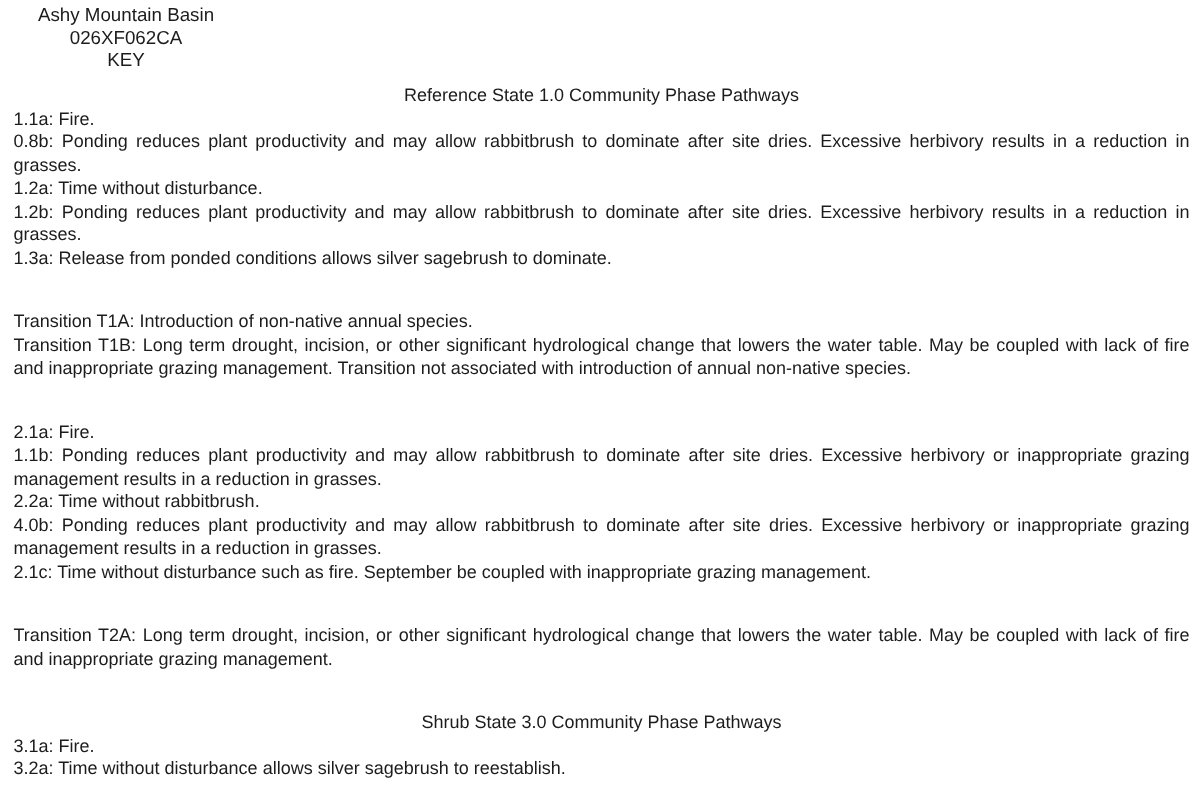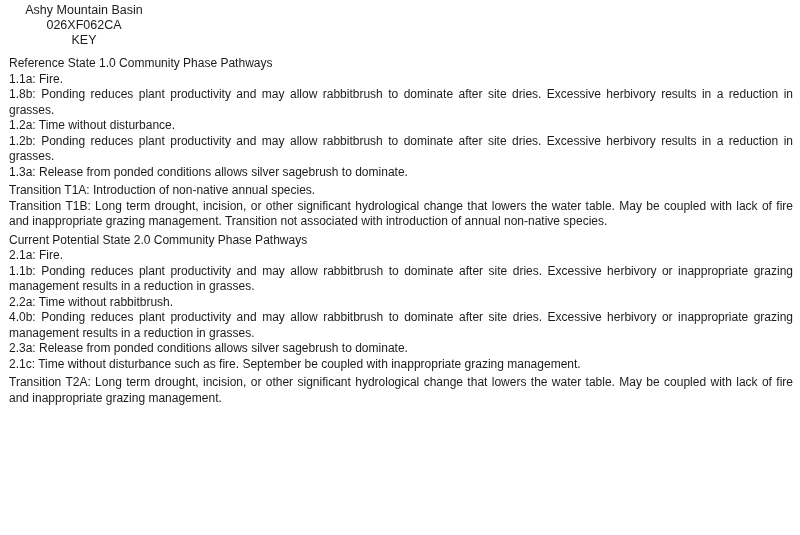--- a/index.html
+++ b/index.html
@@ -20,68 +20,71 @@
   }
   .doc-header {
     width: 150px;
     text-align: center;
     font-weight: normal;
     font-size: 12.5px;
     line-height: 15px;
     margin-bottom: 8px;
   }
   .section {
-    margin-top: 3px;
+    margin-top: 27px;
   }
   .section.first {
     margin-top: 0;
   }
   .line {
     margin: 0;
     font-size: 12px;
     line-height: 15.5px;
     text-align: justify;
   }
   .heading {
-    text-align: left;
+    text-align: center;
   }
 </style>
 </head>
 <body>
 
 <div class="page">
 
   <div class="doc-header">
     <div class="h-line">Ashy Mountain Basin</div>
     <div class="h-line">026XF062CA</div>
     <div class="h-line">KEY</div>
   </div>
 
   <div class="section first">
     <p class="line heading">Reference State 1.0 Community Phase Pathways</p>
     <p class="line">1.1a: Fire.</p>
-    <p class="line">1.8b: Ponding reduces plant productivity and may allow rabbitbrush to dominate after site dries. Excessive herbivory results in a reduction in grasses.</p>
+    <p class="line">0.8b: Ponding reduces plant productivity and may allow rabbitbrush to dominate after site dries. Excessive herbivory results in a reduction in grasses.</p>
     <p class="line">1.2a: Time without disturbance.</p>
     <p class="line">1.2b: Ponding reduces plant productivity and may allow rabbitbrush to dominate after site dries. Excessive herbivory results in a reduction in grasses.</p>
     <p class="line">1.3a: Release from ponded conditions allows silver sagebrush to dominate.</p>
   </div>
 
   <div class="section">
     <p class="line">Transition T1A: Introduction of non-native annual species.</p>
     <p class="line">Transition T1B: Long term drought, incision, or other significant hydrological change that lowers the water table. May be coupled with lack of fire and inappropriate grazing management. Transition not associated with introduction of annual non-native species.</p>
   </div>
 
   <div class="section">
-    <p class="line heading">Current Potential State 2.0 Community Phase Pathways</p>
     <p class="line">2.1a: Fire.</p>
     <p class="line">1.1b: Ponding reduces plant productivity and may allow rabbitbrush to dominate after site dries. Excessive herbivory or inappropriate grazing management results in a reduction in grasses.</p>
     <p class="line">2.2a: Time without rabbitbrush.</p>
     <p class="line">4.0b: Ponding reduces plant productivity and may allow rabbitbrush to dominate after site dries. Excessive herbivory or inappropriate grazing management results in a reduction in grasses.</p>
-    <p class="line">2.3a: Release from ponded conditions allows silver sagebrush to dominate.</p>
     <p class="line">2.1c: Time without disturbance such as fire. September be coupled with inappropriate grazing management.</p>
   </div>
 
   <div class="section">
     <p class="line">Transition T2A: Long term drought, incision, or other significant hydrological change that lowers the water table. May be coupled with lack of fire and inappropriate grazing management.</p>
   </div>
 
+  <div class="section">
+    <p class="line heading">Shrub State 3.0 Community Phase Pathways</p>
+    <p class="line">3.1a: Fire.</p>
+    <p class="line">3.2a: Time without disturbance allows silver sagebrush to reestablish.</p>
+  </div>
 
 </div>
 
 </body></html>

